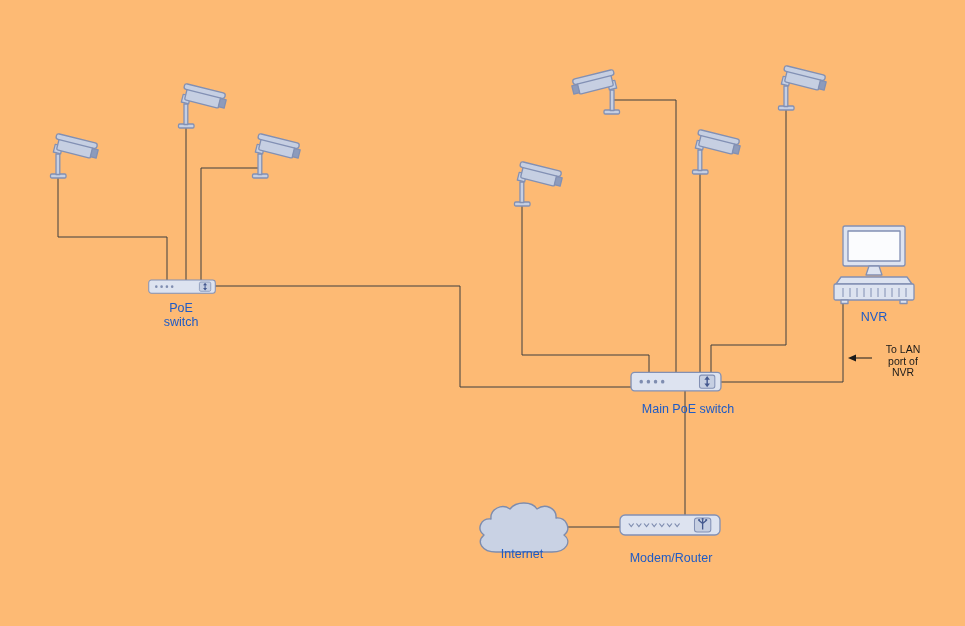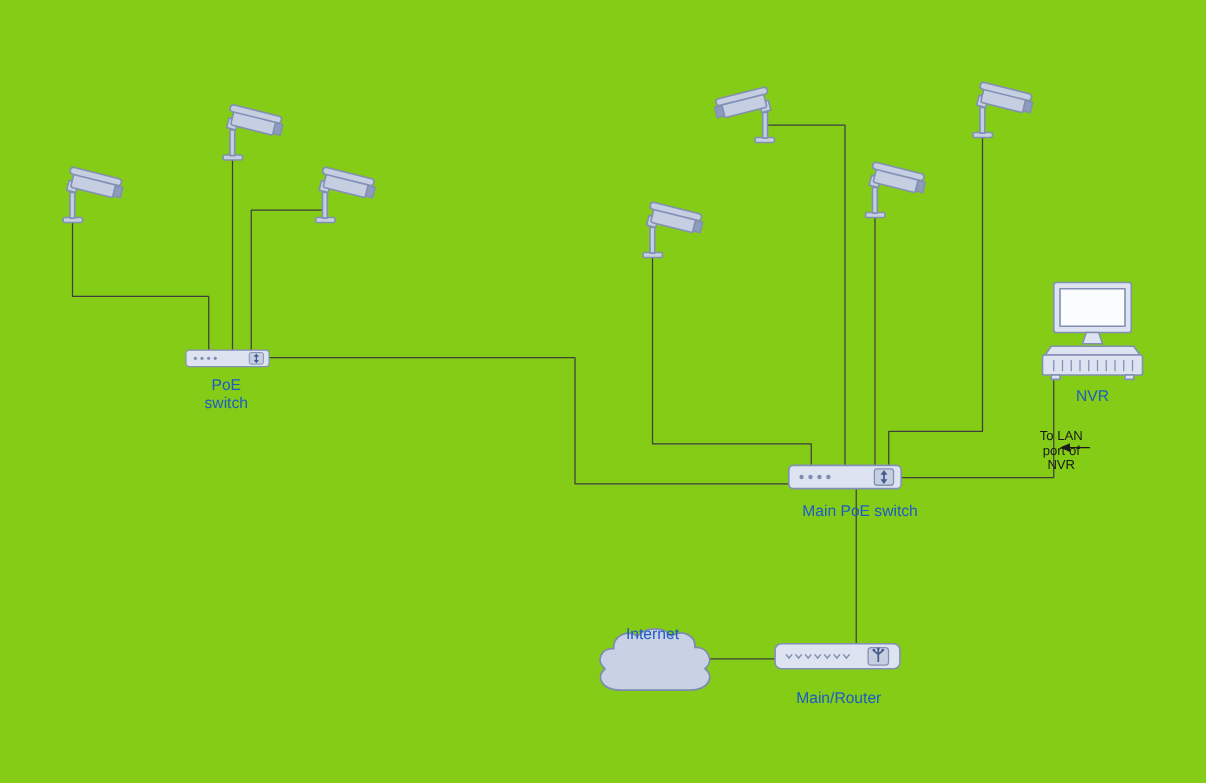--- a/index.html
+++ b/index.html
@@ -1,17 +1,17 @@
 <!DOCTYPE html>
 <html><head>
 <meta charset="utf-8">
 <style>
   html,body{margin:0;padding:0;background:#ffffff;}
   .stage{
-    position:relative;width:965px;height:626px;overflow:hidden;background:#84cc16;
+    position:relative;width:965px;height:626px;overflow:hidden;background:#fdba74;
     font-family:"Liberation Sans",sans-serif;
   }
   .stage > svg{position:absolute;left:0;top:0;}
   .lbl{
     position:absolute;text-align:center;white-space:pre-line;
     color:#1e5bc6;font-size:12.5px;line-height:14px;
   }
   .note{color:#1a1a1a;font-size:10.5px;line-height:11.5px;}
 </style>
 </head>
@@ -131,21 +131,21 @@
     </g>
   </svg>
 
   <div class="lbl" style="left:141px;top:301px;width:80px;">PoE
 switch</div>
 
   <div class="lbl" style="left:628px;top:402px;width:120px;">Main PoE switch</div>
 
   <div class="lbl" style="left:844px;top:310px;width:60px;">NVR</div>
 
-  <div class="lbl note" style="left:822px;top:344px;width:54px;text-align:center;">To LAN
+  <div class="lbl note" style="left:876px;top:344px;width:54px;text-align:center;">To LAN
 port of
 NVR</div>
 
-  <div class="lbl" style="left:480px;top:500px;width:84px;">Internet</div>
+  <div class="lbl" style="left:480px;top:547px;width:84px;">Internet</div>
 
-  <div class="lbl" style="left:610px;top:551px;width:122px;">Main/Router</div>
+  <div class="lbl" style="left:610px;top:551px;width:122px;">Modem/Router</div>
 
 </div>
 
 </body></html>

